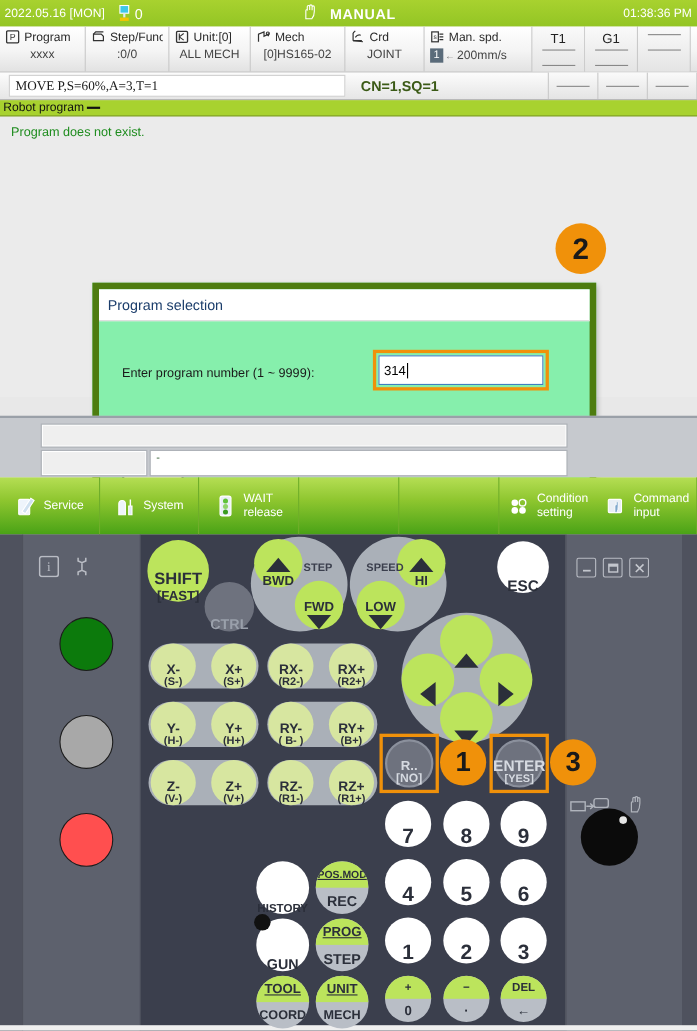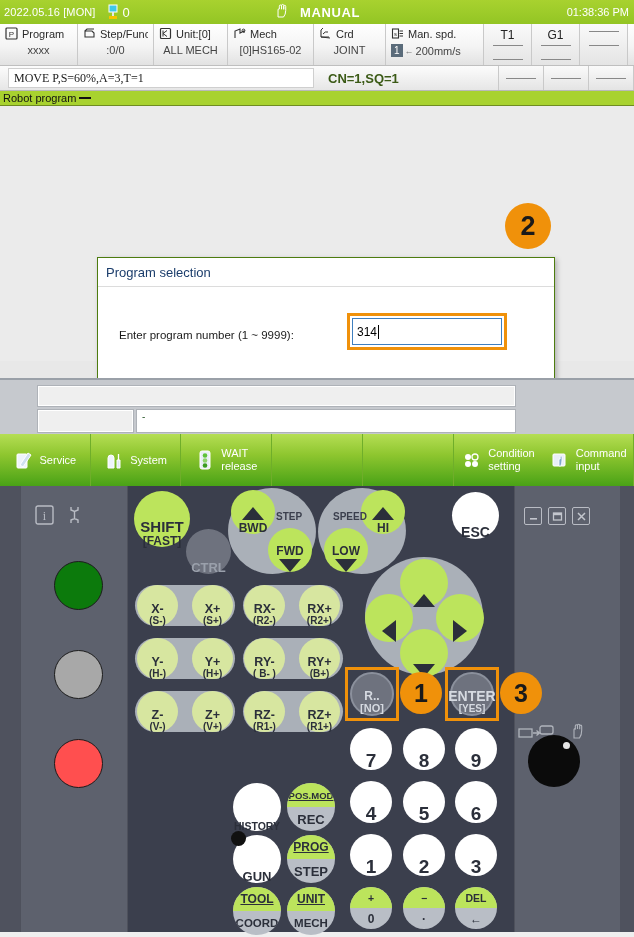--- a/index.html
+++ b/index.html
@@ -99,24 +99,24 @@
   .msgarea {
     height: 255px;
     background: #ebebeb;
     position: relative;
   }
   .msg { font-size: 11.5px; color:#1e8c1e; padding: 9px 0 0 10px; }
 
   
   .dialog {
     position: absolute;
-    left: 97px; top: 151px;
+    left: 84px; top: 151px;
     width: 458px; height: 187px;
-    background: #ffffff;
-    border: 1px solid #4d7c0f;
+    background: #86efac;
+    border: 6px solid #4d7c0f;
     box-shadow: 2px 2px 5px rgba(0,0,0,.25);
   }
   .dlg-title {
     height: 29px; background: #fff;
     border-bottom: 1px solid #dcdcdc;
     display:flex; align-items:center;
     padding-left: 8px;
     font-size: 13px; color:#1b3d6b;
   }
   .dlg-body { position: relative; height: calc(100% - 29px); }
@@ -437,20 +437,21 @@
       </div>
   </div>
 </div>
 
 <div class="greenbar">
   <span>Robot program</span>
   <u></u>
 </div>
 
 <div class="msgarea">
+  <div class="msg">Program does not exist.</div>
 
   <div class="dialog">
     <div class="dlg-title">Program selection</div>
     <div class="dlg-body">
       <div class="dlg-label">Enter program number (1 ~ 9999):</div>
       <div class="dlg-input">
         <span>314</span>
           <span class="caret"></span>
       </div>
       <div class="hl-box hl-input"></div>

